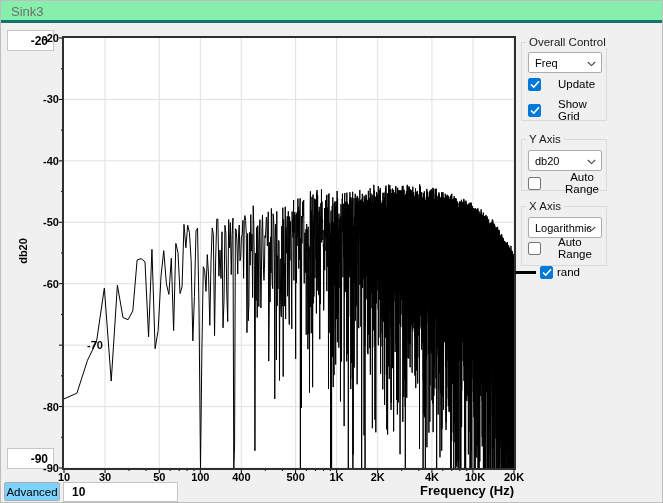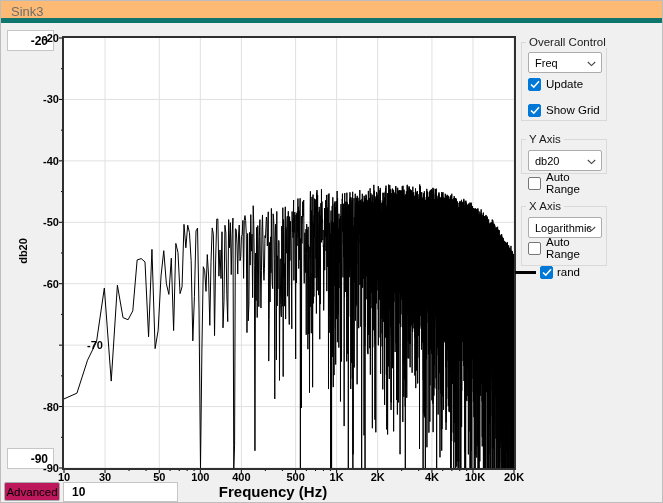--- a/index.html
+++ b/index.html
@@ -1,41 +1,41 @@
 <!DOCTYPE html>
 <html><head>
 <meta charset="utf-8">
 <style>
   * { margin:0; padding:0; box-sizing:border-box; }
   html,body { width:663px; height:503px; }
   body { font-family:"Liberation Sans", sans-serif; background:#ffffff; }
   .window { position:relative; width:663px; height:503px; background:#f0f0f0; border:1px solid #bdbdbd; overflow:hidden; }
-  .titlebar { position:absolute; left:0; top:0; right:0; height:22px; background:#fdba74; border-bottom:5px solid #0f766e; }
+  .titlebar { position:absolute; left:0; top:0; right:0; height:22px; background:#86efac; border-bottom:3px solid #0f766e; }
   .title-text { position:absolute; left:10px; top:0; line-height:22px; font-size:13px; color:#6e6e6e; }
   #plot-svg { position:absolute; left:0; top:0; }
 
   .num-input { position:absolute; background:#fff; border:1px solid #c6c6c6; font-family:"Liberation Sans",sans-serif;
                font-size:12px; font-weight:bold; color:#000; outline:none; }
   .right-al { text-align:right; padding-right:5px; }
   .left-al  { text-align:left;  padding-left:8px; }
   .center-al{ text-align:center; }
-  .adv-btn { position:absolute; left:3px; top:481px; width:56px; height:19px; background:#be185d; border:1px solid #ababab;
+  .adv-btn { position:absolute; left:3px; top:481px; width:56px; height:19px; background:#7dd3fc; border:1px solid #ababab;
              border-radius:2px; font-family:"Liberation Sans",sans-serif; font-size:11.5px; color:#000; }
 
   .xtick { position:absolute; top:470px; transform:translateX(-50%); font-size:11px; font-weight:bold; color:#000; white-space:nowrap; }
   .ytick { position:absolute; left:0; width:58px; text-align:right; transform:translateY(-50%); font-size:11px; font-weight:bold; color:#000; }
-  .axis-title-x { position:absolute; left:47px; top:482px; width:450px; text-align:center; font-size:15px; font-weight:bold; color:#000; }
+  .axis-title-x { position:absolute; left:63px; top:482px; width:450px; text-align:right; font-size:13px; font-weight:bold; color:#000; }
   .axis-title-y { position:absolute; left:22px; top:250px; transform:translate(-50%,-50%) rotate(-90deg); font-size:11px; font-weight:bold; color:#000; white-space:nowrap; }
 
   .gb { position:absolute; left:520px; width:86px; border:1px solid #d9d9d9; background:transparent; }
   .gb-title { position:absolute; top:-7px; left:4px; background:#f0f0f0; padding:0 3px; font-size:11.5px; color:#1a1a1a; white-space:nowrap; }
   .dd { position:absolute; height:21px; background:#fff; border:1px solid #acacac; border-radius:2px; font-size:11px; color:#000;
         display:flex; align-items:center; padding:0 16px 0 6px; white-space:nowrap; overflow:hidden; }
   .dd .chev { position:absolute; right:5px; top:8px; }
-  .cb { position:absolute; display:flex; align-items:center; gap:5px; font-size:11.5px; color:#000; height:14px; }
+  .cb { position:absolute; display:flex; align-items:center; gap:17px; font-size:11.5px; color:#000; height:14px; }
   .cb .box { width:13px; height:13px; border:1px solid #767676; border-radius:2px; background:#fff;
              display:inline-flex; align-items:center; justify-content:center; flex:none; }
   .cb .box svg { display:none; }
   .cb.checked .box { background:#0078d7; border-color:#0078d7; }
   .cb.checked .box svg { display:block; }
   .legend { position:absolute; left:514px; top:264px; display:flex; align-items:center; gap:4px; height:14px; font-size:11.5px; }
   .legend-line { width:21px; height:3px; background:#000; flex:none; }
 </style>
 </head>
 <body>
@@ -143,21 +143,21 @@
     <div class="cb checked" style="left:6px;top:60px;">
       <span class="box">
         <svg width="10" height="9" viewBox="0 0 10 9">
           <polyline points="1,4.5 3.8,7.2 9,1.3" fill="none" stroke="#fff" stroke-width="1.6"></polyline>
           </svg>
         </span>
       <span>Show Grid</span>
     </div>
   </div>
 
-  <div class="gb" style="top:138px;height:35px;">
+  <div class="gb" style="top:138px;height:52px;text-align:center;">
     <span class="gb-title">Y Axis</span>
     <div class="dd" style="left:6px;top:10px;width:74px;">
       <span>db20</span>
       <svg class="chev" width="9" height="6" viewBox="0 0 9 6">
         <polyline points="0.8,1 4.5,4.6 8.2,1" fill="none" stroke="#444" stroke-width="1.1"></polyline>
         </svg>
     </div>
     <div class="cb" style="left:6px;top:36px;">
       <span class="box">
         </span>

